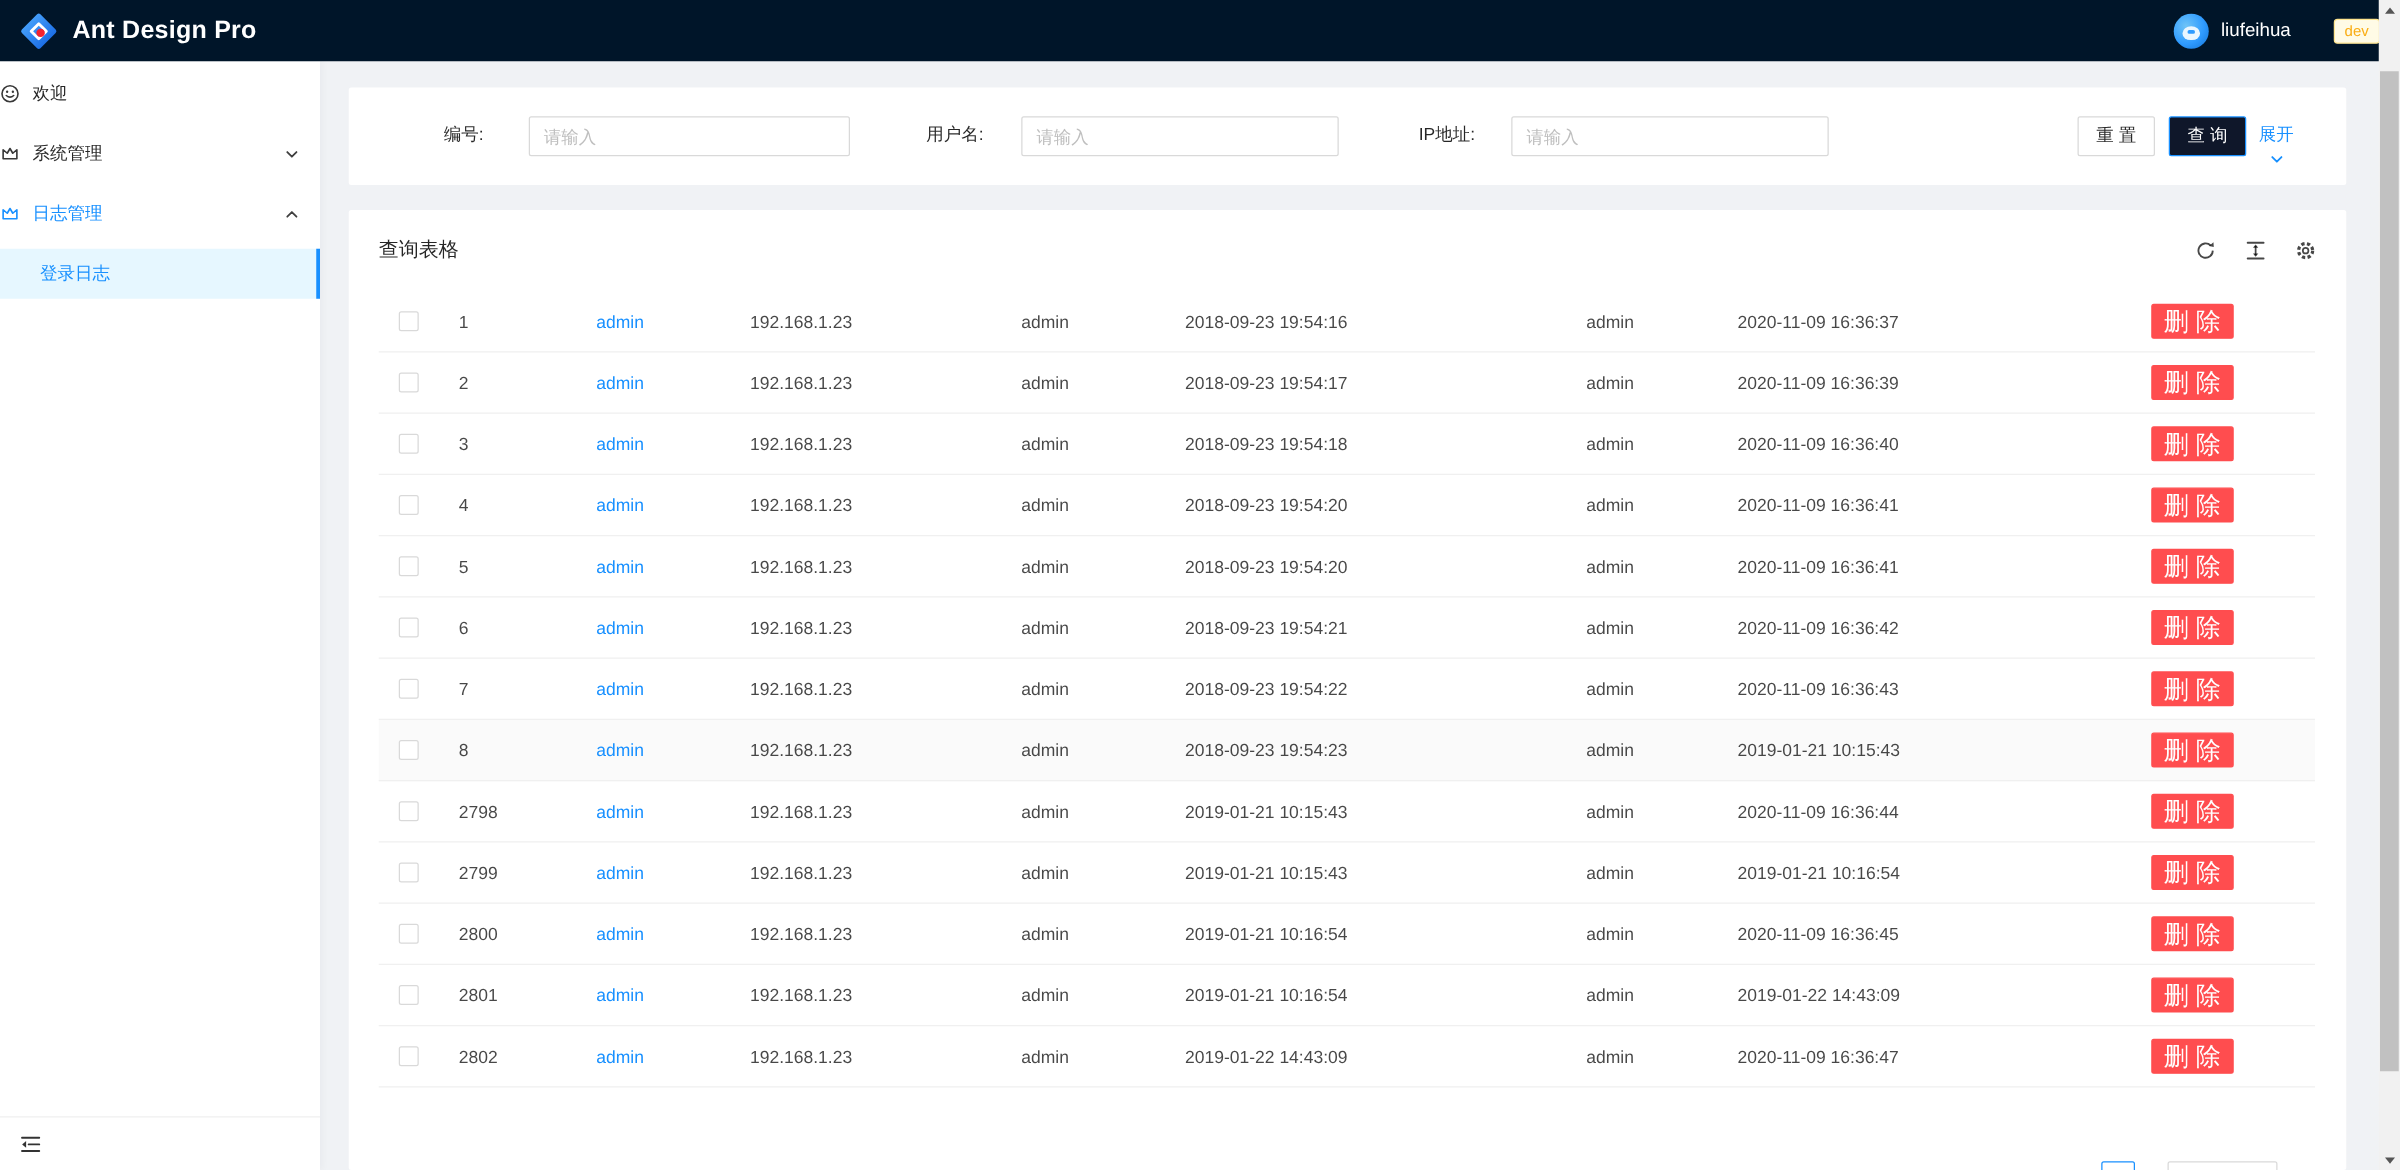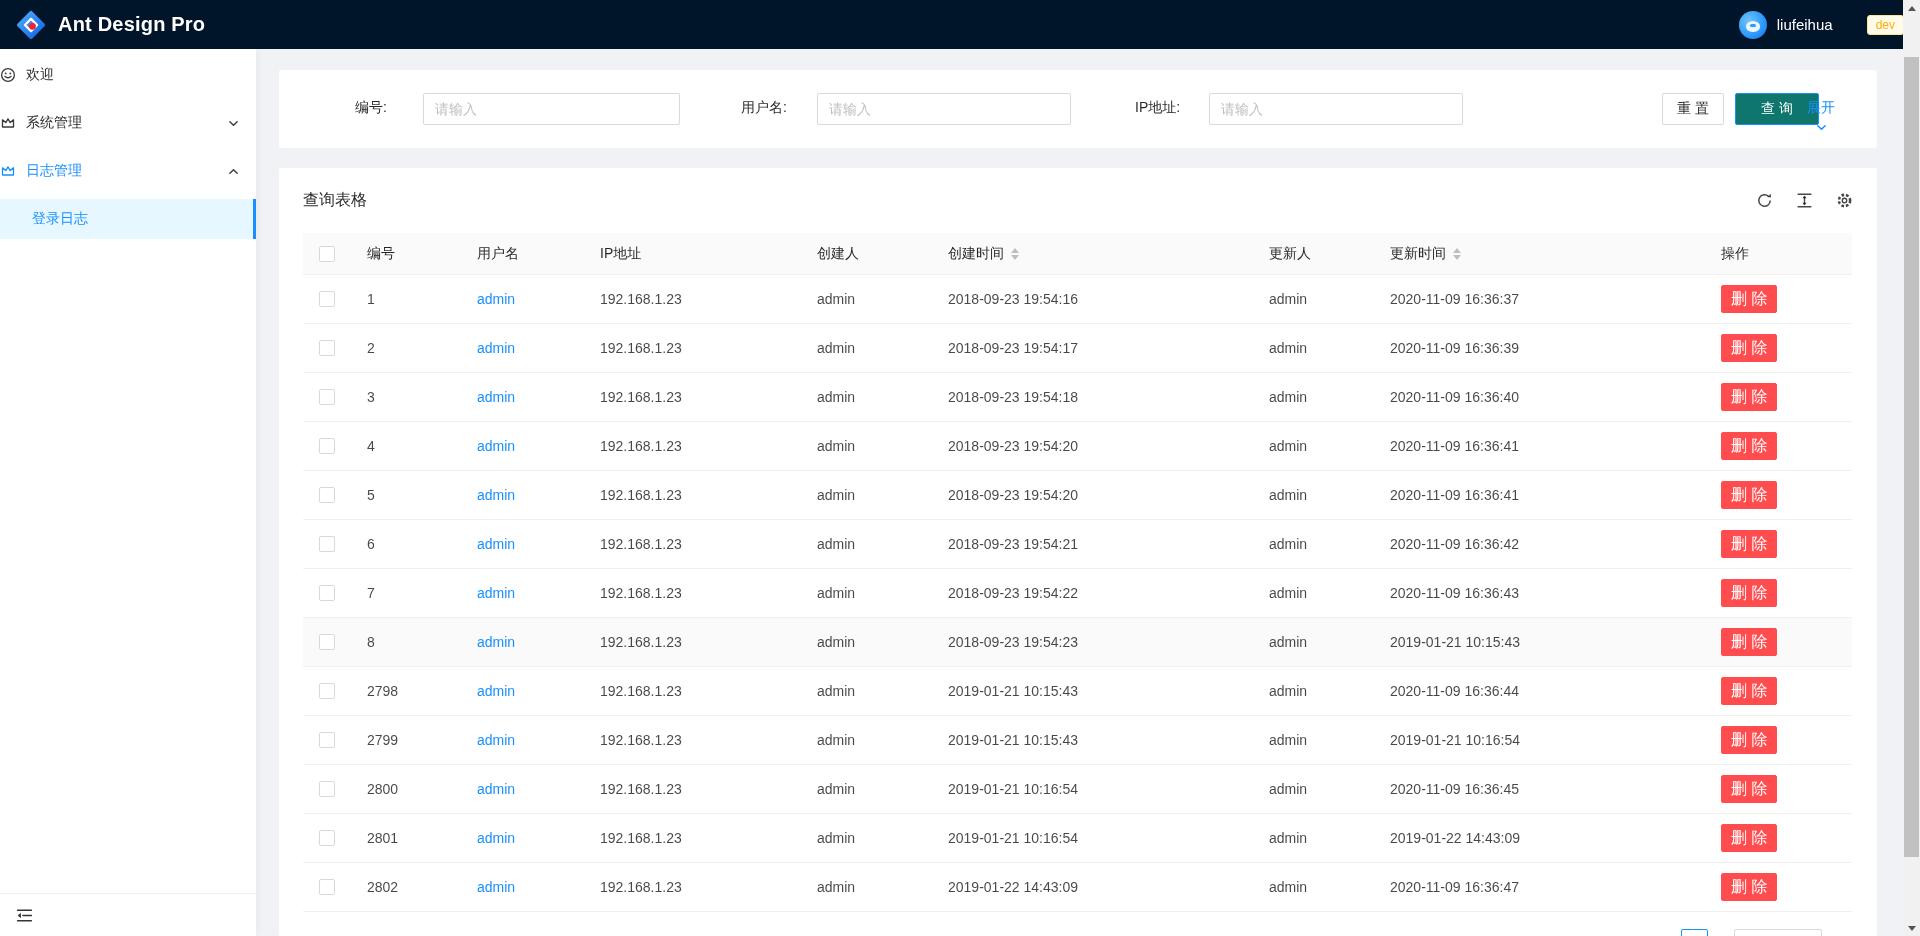--- a/index.html
+++ b/index.html
@@ -84,21 +84,21 @@
   .sf-input::placeholder { color:#bfbfbf; }
   .lab-1 { left:76px; }  .inp-1 { left:144px; width:257px; }
   .lab-2 { left:462px; } .inp-2 { left:538px; width:254px; }
   .lab-3 { left:856px; } .inp-3 { left:930px; width:254px; }
   .btn {
     position:absolute; top:23px; height:32px; border-radius:2px; font-size:14px;
     display:flex; align-items:center; justify-content:center; cursor:pointer;
     font-family:inherit; white-space:nowrap;
   }
   .btn-reset { left:1383px; width:62px; background:#fff; border:1px solid #d9d9d9; color:rgba(0,0,0,.85); }
-  .btn-query { left:1456px; width:84px; background:#0f766e; border:1px solid #1890ff; color:#fff; }
+  .btn-query { left:1456px; width:62px; background:#0f172a; border:1px solid #1890ff; color:#fff; }
   .expand-link {
     position:absolute; left:1528px; top:29px; color:#1890ff; cursor:pointer;
     display:flex; align-items:center; gap:5px; font-size:14px;flex-direction:column;
   }
   .expand-link .chev { width:11px; height:11px; }
 
   
   .table-card {
     margin:20px 0 0 23px; width:1598px; height:768px; background:#fff;
     border-radius:2px; position:relative; overflow:hidden;
@@ -127,21 +127,21 @@
   .checkbox {
     width:16px; height:16px; border:1px solid #d9d9d9; border-radius:2px;
     background:#fff; cursor:pointer; display:inline-block;
   }
   .link { color:#1890ff; cursor:pointer; text-decoration:none; }
   .sorter { display:inline-flex; flex-direction:column; margin-left:7px; gap:2px; cursor:pointer; }
   .caret-up { width:0; height:0; border-left:4px solid transparent; border-right:4px solid transparent; border-bottom:5px solid #bfbfbf; }
   .caret-dn { width:0; height:0; border-left:4px solid transparent; border-right:4px solid transparent; border-top:5px solid #bfbfbf; }
   .btn-delete {
     height:28px; padding:0 9px; background:#ff4d4f; border:1px solid #ff4d4f;
-    color:#fff; border-radius:2px; font-size:16px; cursor:pointer;
+    color:#fff; border-radius:2px; font-size:20px; cursor:pointer;
     display:inline-flex; align-items:center; font-family:inherit; white-space:nowrap;
   }
   .pg-item {
     position:absolute; top:761px; height:32px; background:#fff; border-radius:2px;
   }
   .pg-active { left:1402px; width:27px; border:1px solid #1890ff; cursor:pointer; }
   .pg-size   { left:1455px; width:88px; border:1px solid #d9d9d9; cursor:pointer; }
 
   
   .scrollbar {
@@ -260,45 +260,20 @@
           <path d="M8 12.6 L10 10.2 H6 Z" fill="currentColor"></path>
         </svg>
         <svg class="tb-ico" viewBox="0 0 16 16">
           <circle cx="8" cy="8" r="5.3" fill="none" stroke="currentColor" stroke-width="2.4" stroke-dasharray="2.5 1.8"></circle>
           <circle cx="8" cy="8" r="2.1" fill="none" stroke="currentColor" stroke-width="1.3"></circle>
         </svg>
       </div>
     </div>
 
     <div class="tbl">
-      <div class="grid-row thead">
-        <div class="th th-check">
-            <span class="checkbox"></span>
-          </div>
-        <div class="th">编号</div>
-        <div class="th">用户名</div>
-        <div class="th">IP地址</div>
-        <div class="th">创建人</div>
-        <div class="th">
-          <span>创建时间</span>
-          <span class="sorter">
-              <i class="caret-up"></i>
-              <i class="caret-dn"></i>
-            </span>
-        </div>
-        <div class="th">更新人</div>
-        <div class="th">
-          <span>更新时间</span>
-          <span class="sorter">
-              <i class="caret-up"></i>
-              <i class="caret-dn"></i>
-            </span>
-        </div>
-        <div class="th">操作</div>
-      </div>
       <div>
   <div class="grid-row trow">
     <div class="td td-check">
               <span class="checkbox"></span>
             </div>
     <div class="td">1</div>
     <div class="td">
               <a class="link">admin</a>
             </div>
     <div class="td">192.168.1.23</div>

